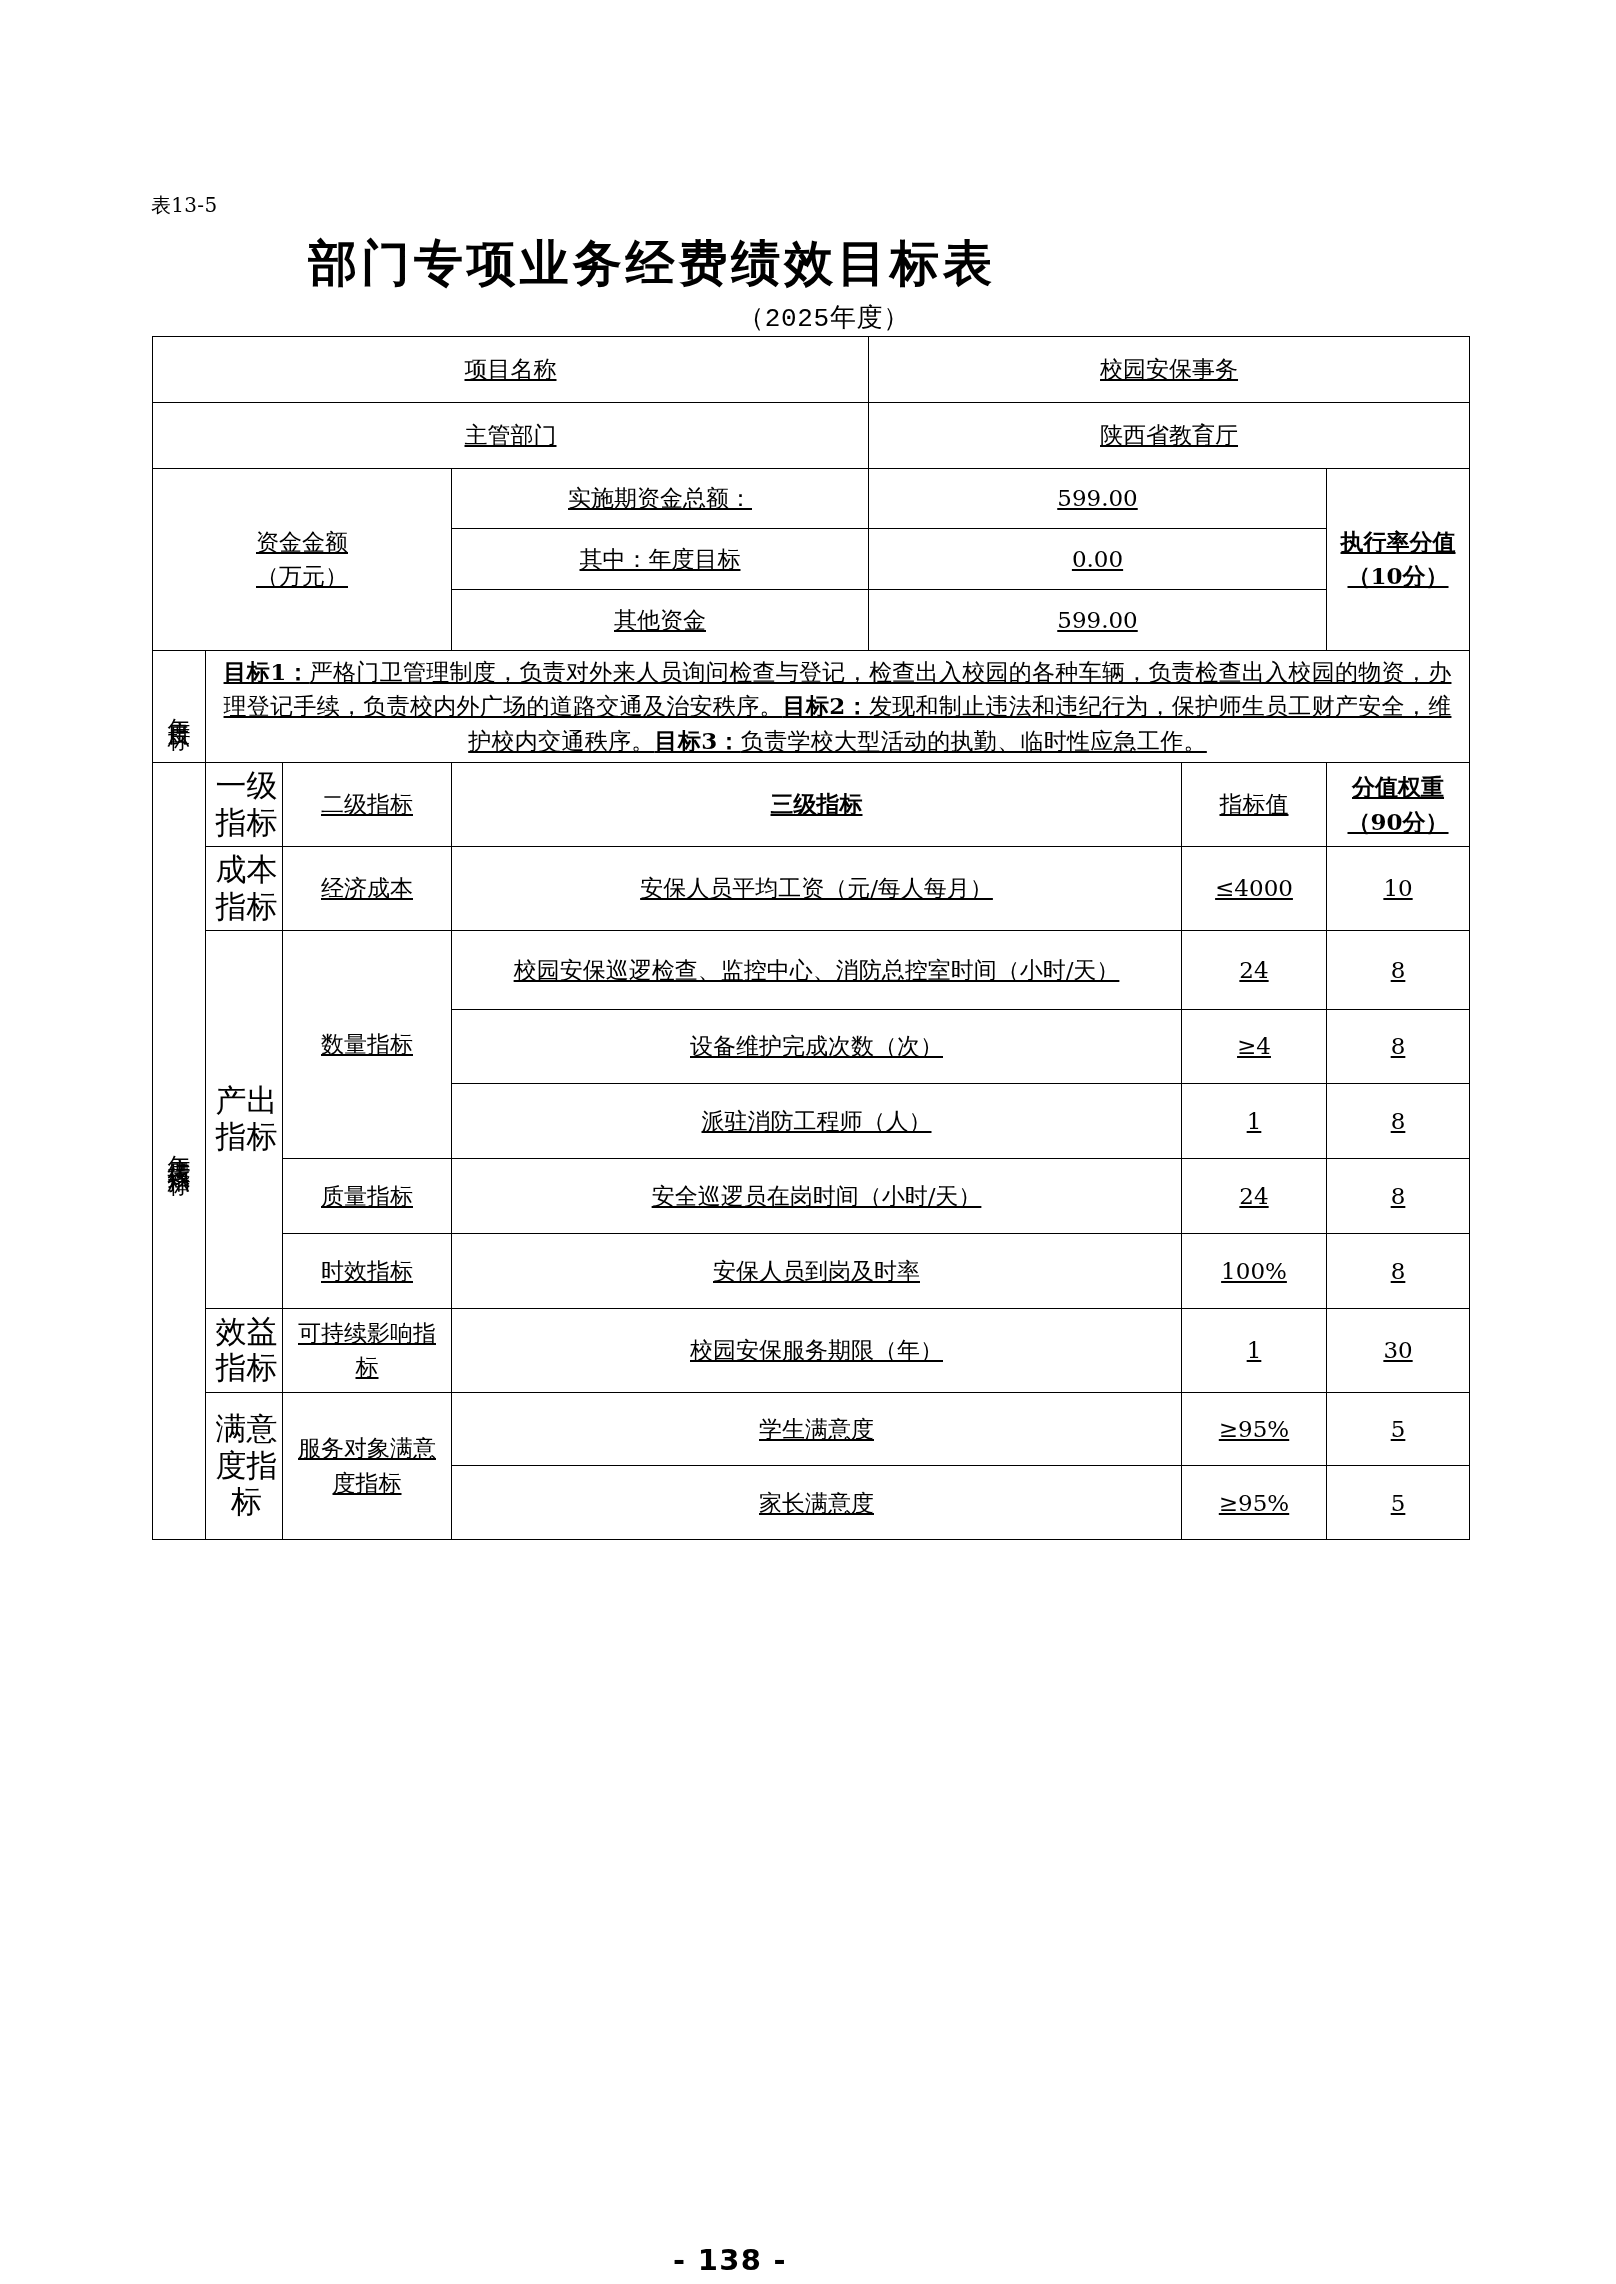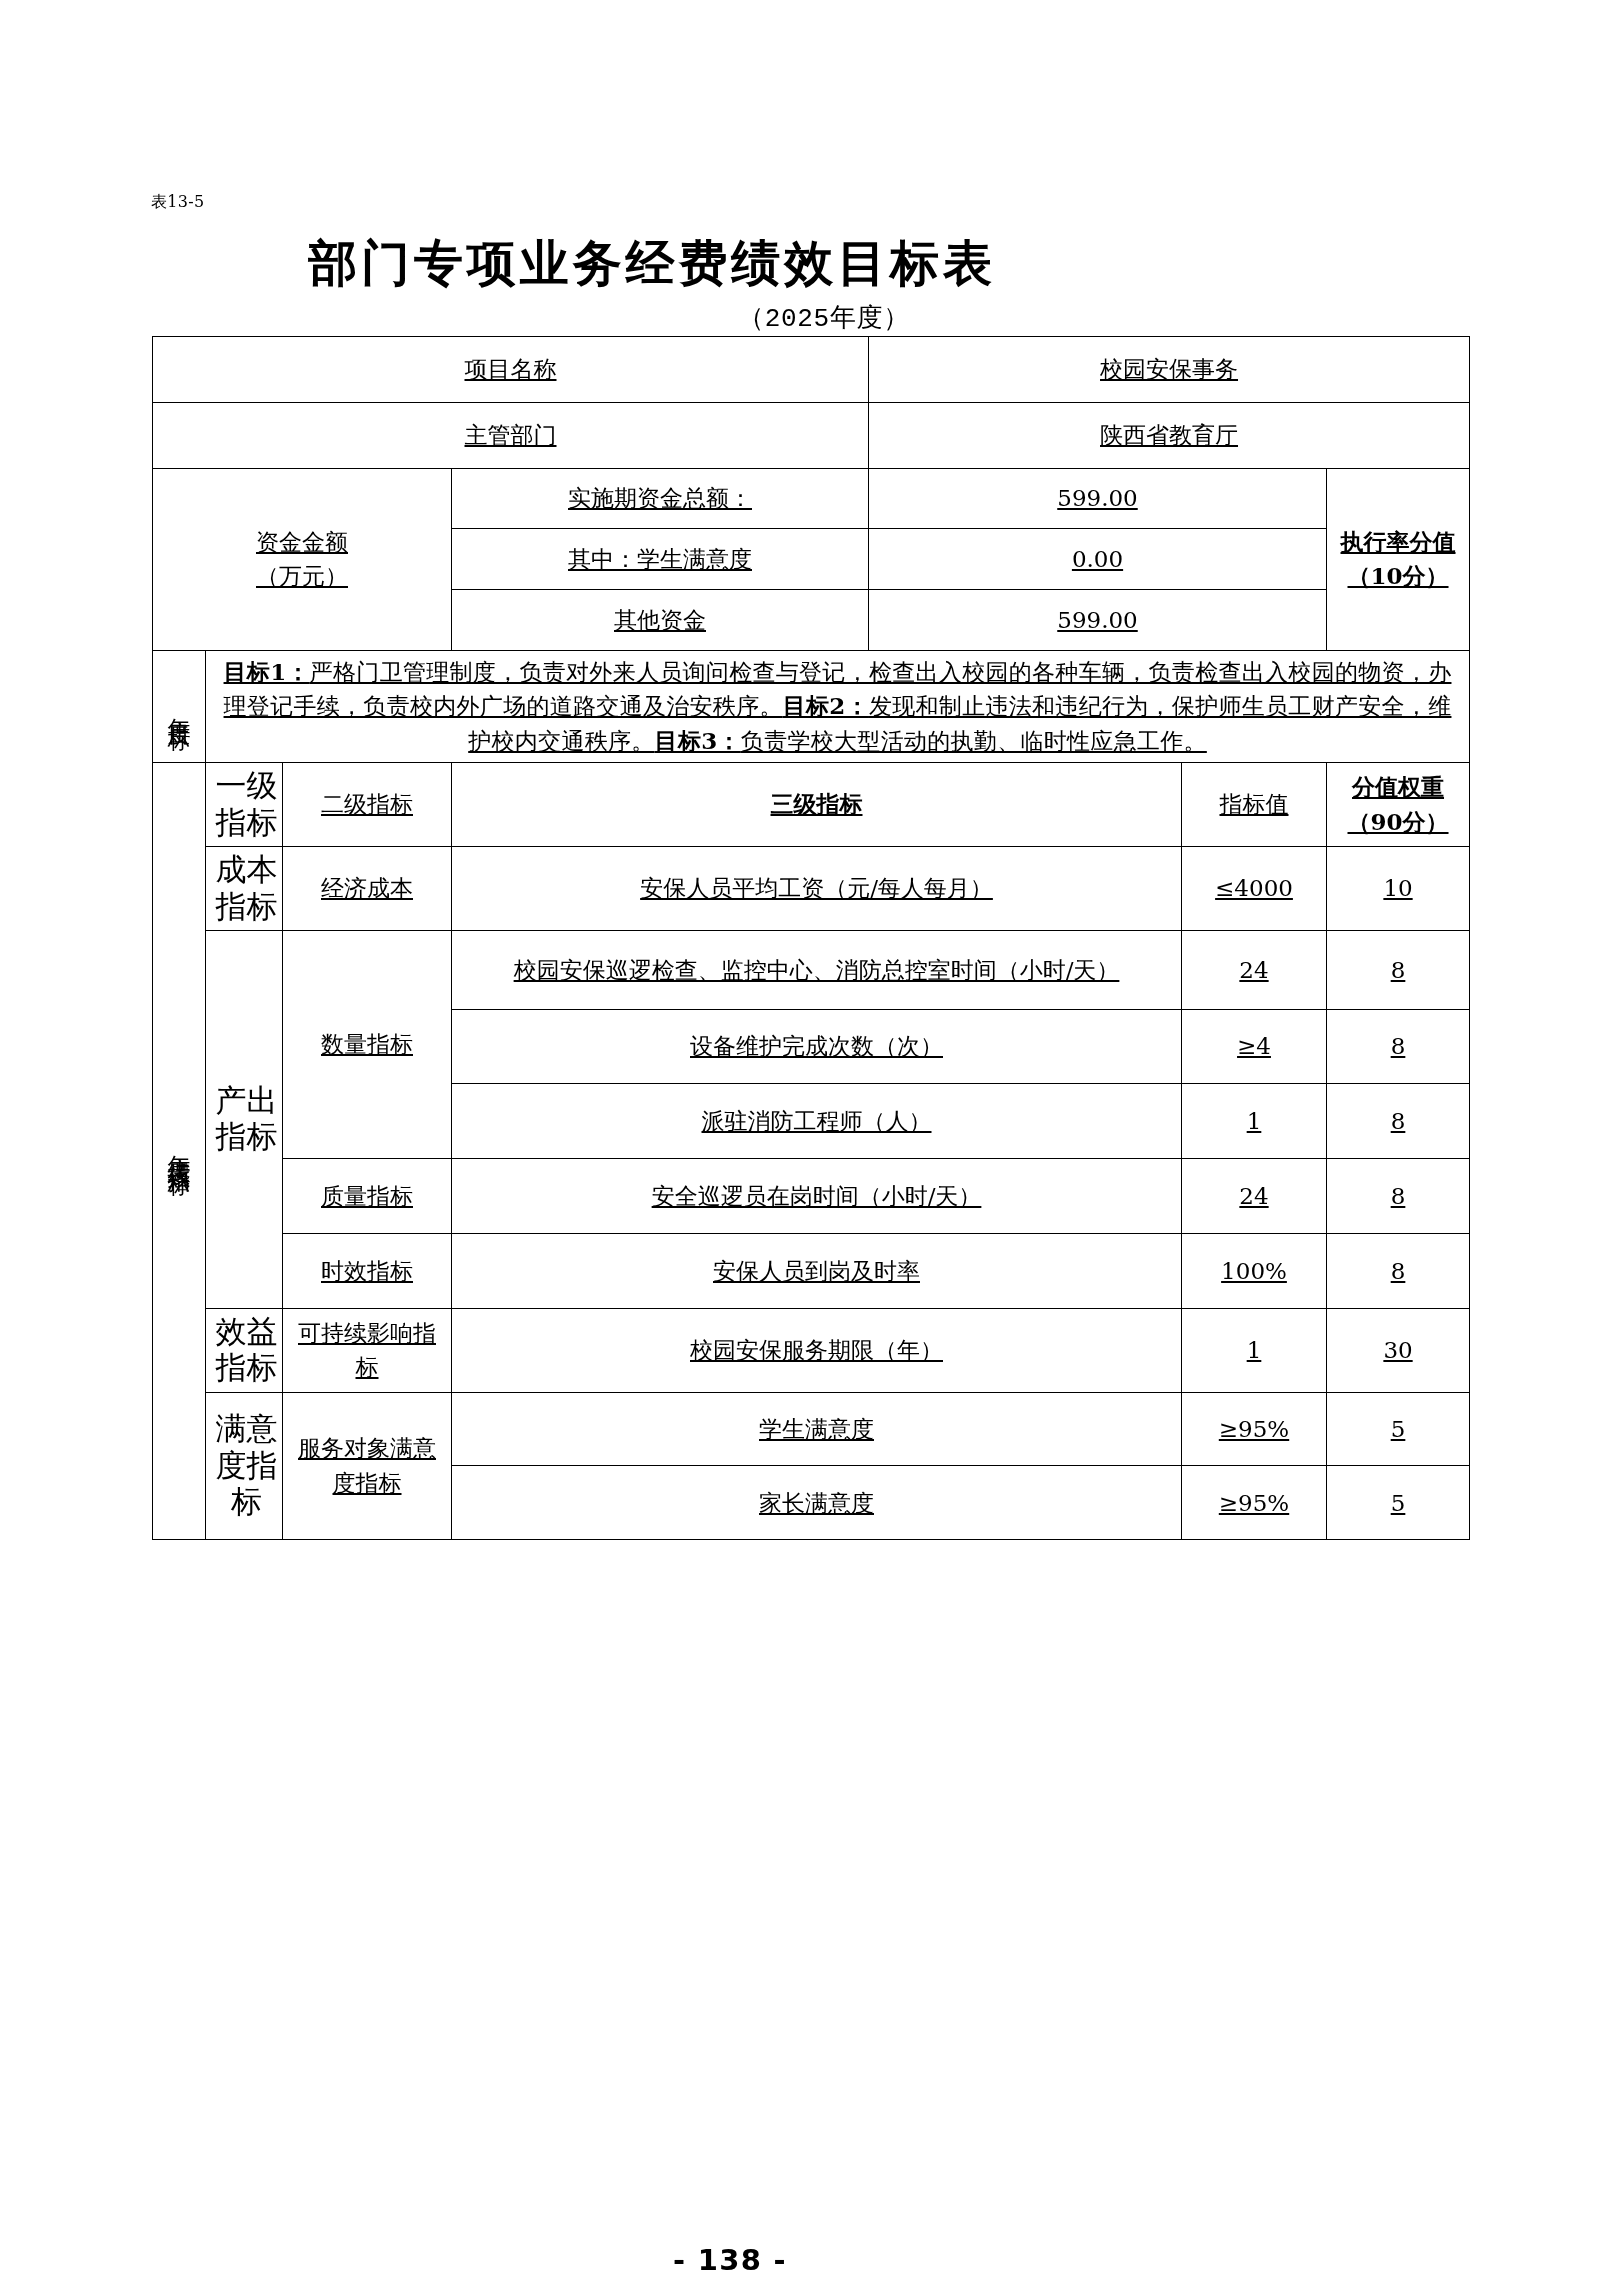--- a/index.html
+++ b/index.html
@@ -23,21 +23,21 @@
     box-sizing: border-box;
     padding: 0;
   }
 
   
   .sheet-code {
     position: absolute;
     left: 151px;
     top: 192px;
     font-family: "DejaVu Serif", "Liberation Serif", serif;
-    font-size: 16px;
+    font-size: 20px;
     letter-spacing: 0.3px;
     white-space: nowrap;
   }
 
   .doc-title {
     position: absolute;
     left: 0;
     top: 231px;
     width: 1304px;
     text-align: center;
@@ -170,21 +170,21 @@
             <span>（万元）</span>
           </td>
           <td style="height:52px">实施期资金总额：</td>
           <td colspan="2">599.00</td>
           <td rowspan="3">
             <span class="hdr-bold">执行率分值</span><br>
             <span class="hdr-bold">（10分）</span>
           </td>
         </tr>
         <tr>
-          <td style="height:52px">其中：学生满意度</td>
+          <td style="height:52px">其中：年度目标</td>
           <td colspan="2">0.00</td>
         </tr>
         <tr>
           <td style="height:52px">其他资金</td>
           <td colspan="2">599.00</td>
         </tr>
 
         <tr>
           <td style="width:53px">
             <span class="vlabel">年度目标</span>

